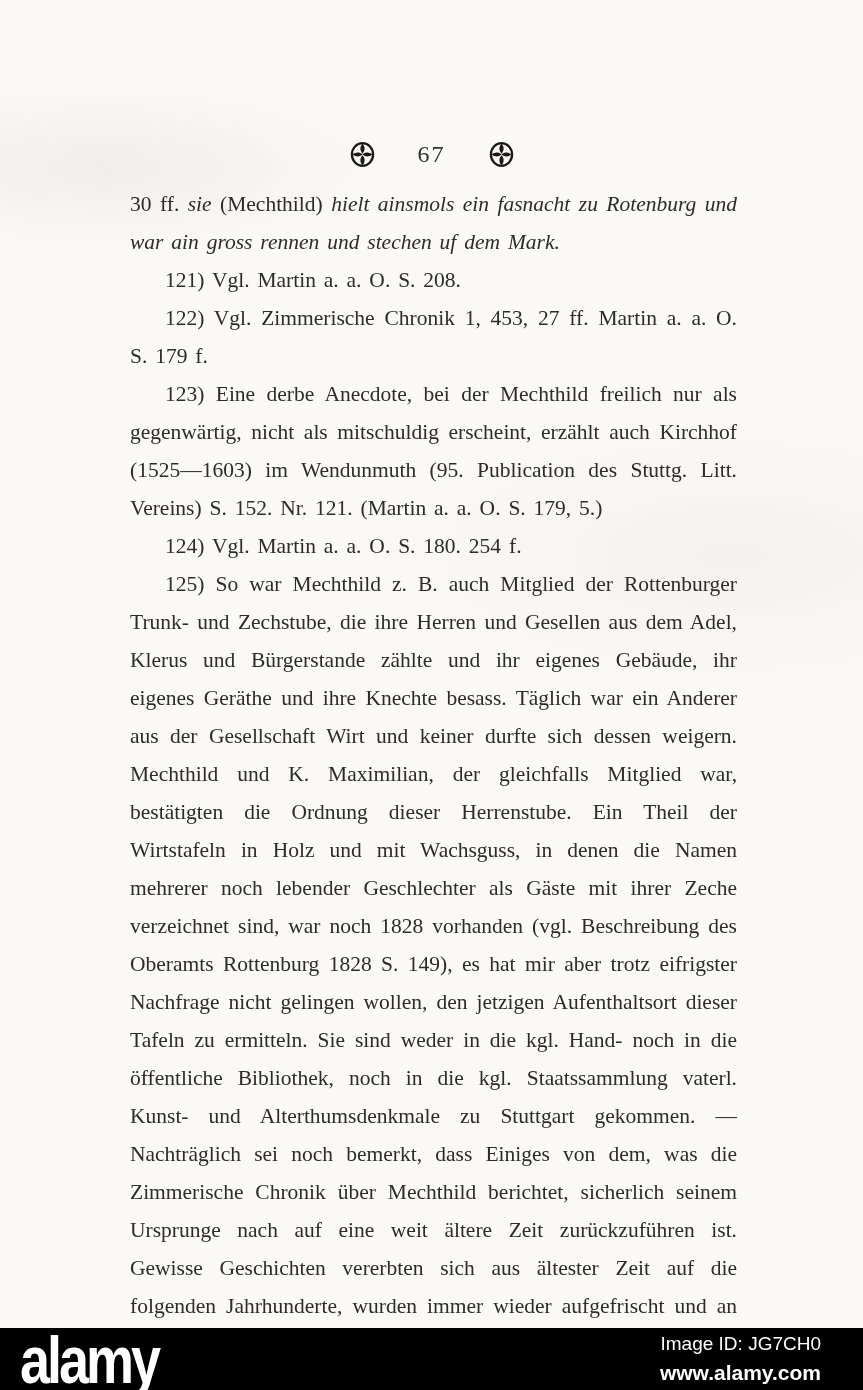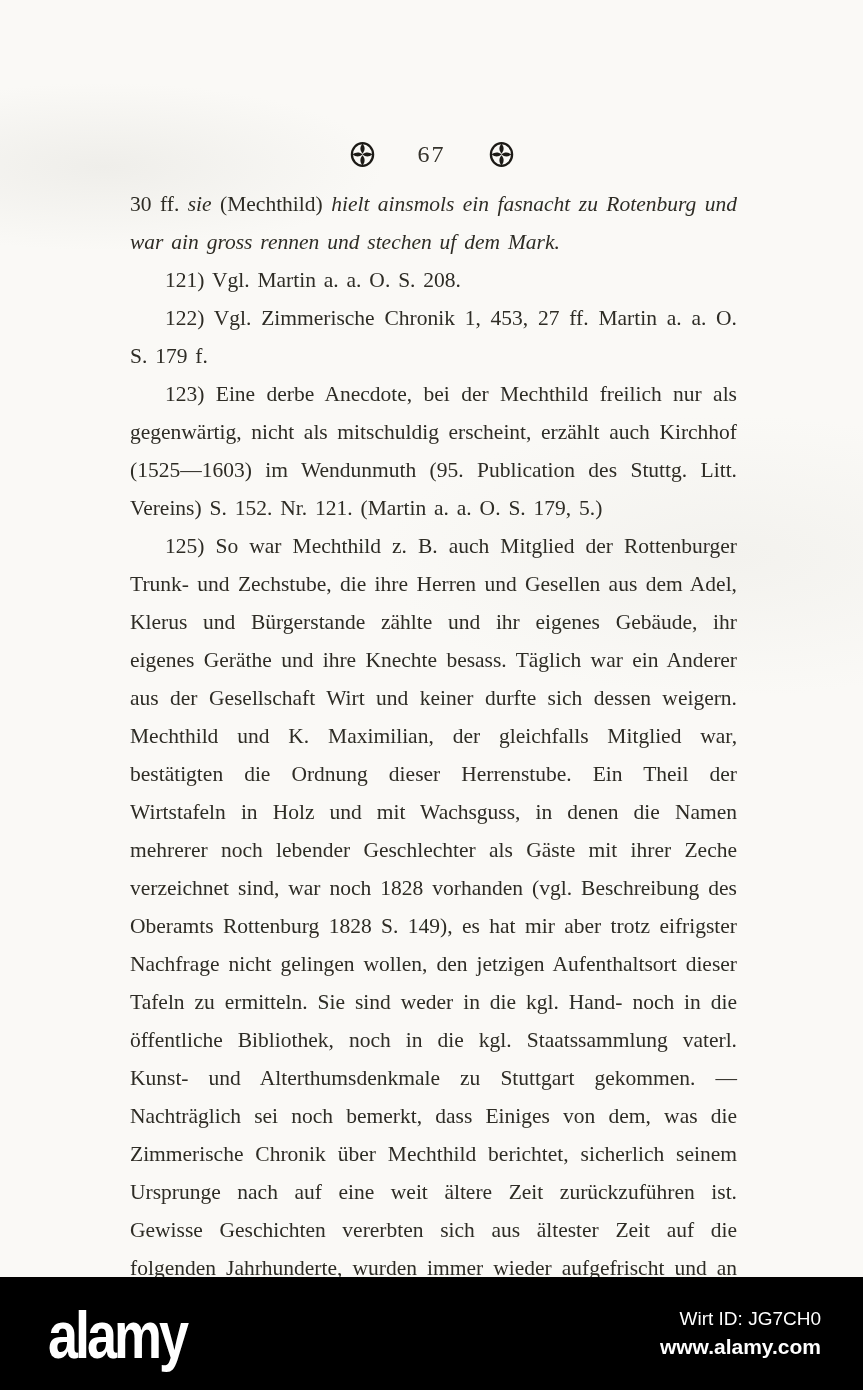--- a/index.html
+++ b/index.html
@@ -53,27 +53,27 @@
     text-indent: 35px;
   }
   .it {
     font-style: italic;
   }
   .watermark-bar {
     position: absolute;
     left: 0;
     bottom: 0;
     width: 100%;
-    height: 113px;
+    height: 62px;
     background: #000000;
     display: flex;
     align-items: center;
     justify-content: space-between;
     box-sizing: border-box;
-    padding: 0 42px 0 48px;
+    padding: 0 42px 0 20px;
     font-family: "Liberation Sans", sans-serif;
   }
   .brand-logo {
     color: #ffffff;
     font-size: 54px;
     font-weight: bold;
     letter-spacing: -3px;
     line-height: 1;
     transform: scaleY(1.25);
     transform-origin: center;
@@ -117,25 +117,26 @@
         <path d="M21.5 13 C18.5 10.6 15 10.4 12 13 C15 15.6 18.5 15.4 21.5 13 Z" fill="#1c1a16"></path>
       </svg>
     </span>
   </div>
 
   <div class="text-block">
       <p class=""><span>30 ff. </span><span class="it">sie</span><span> (Mechthild) </span><span class="it">hielt ainsmols ein fasnacht zu Rotenburg und war ain gross rennen und stechen uf dem Mark.</span></p>
       <p class="indent"><span>121) Vgl. Martin a. a. O. S. 208.</span></p>
       <p class="indent"><span>122) Vgl. Zimmerische Chronik 1, 453, 27 ff.  Martin a. a. O. S. 179 f.</span></p>
       <p class="indent"><span>123) Eine derbe Anecdote, bei der Mechthild freilich nur als gegenwärtig, nicht als mitschuldig erscheint, erzählt auch Kirchhof (1525—1603) im Wendunmuth (95. Publication des Stuttg. Litt. Vereins) S. 152. Nr. 121.  (Martin a. a. O. S. 179, 5.)</span></p>
+      <p class="indent"><span>124) Vgl. Martin a. a. O. S. 180. 254 f.</span></p>
       <p class="indent"><span>125) So war Mechthild z. B. auch Mitglied der Rottenburger Trunk- und Zechstube, die ihre Herren und Gesellen aus dem Adel, Klerus und Bürgerstande zählte und ihr eigenes Gebäude, ihr eigenes Geräthe und ihre Knechte besass.  Täglich war ein Anderer aus der Gesellschaft Wirt und keiner durfte sich dessen weigern.  Mechthild und K. Maximilian, der gleichfalls Mitglied war, bestätigten die Ordnung dieser Herrenstube.  Ein Theil der Wirtstafeln in Holz und mit Wachsguss, in denen die Namen mehrerer noch lebender Geschlechter als Gäste mit ihrer Zeche verzeichnet sind, war noch 1828 vorhanden (vgl. Beschreibung des Oberamts Rottenburg 1828 S. 149), es hat mir aber trotz eifrigster Nachfrage nicht gelingen wollen, den jetzigen Aufenthaltsort dieser Tafeln zu ermitteln.  Sie sind weder in die kgl. Hand- noch in die öffentliche Bibliothek, noch in die kgl. Staatssammlung vaterl. Kunst- und Alterthumsdenkmale zu Stuttgart gekommen. — Nachträglich sei noch bemerkt, dass Einiges von dem, was die Zimmerische Chronik über Mechthild berichtet, sicherlich seinem Ursprunge nach auf eine weit ältere Zeit zurückzuführen ist.  Gewisse Geschichten vererbten sich aus ältester Zeit auf die folgenden Jahrhunderte, wurden immer wieder aufgefrischt und an zeitgenössische Personen bald enger bald loser angeknüpft.</span></p>
       <p class="indent"><span>126) Die Stadt Esslingen sandte beim Tode der Mechthild folgendes Beileidschreiben an ihren Sohn Graf Eberhard: </span></p>
     </div>
 
   <div class="watermark-bar">
     <div class="brand-logo">alamy</div>
     <div class="watermark-meta">
-      <div class="image-id">Wirt ID: JG7CH0</div>
+      <div class="image-id">Image ID: JG7CH0</div>
       <div class="site-url">www.alamy.com</div>
     </div>
   </div>
 
 </div>
 
 </body></html>

